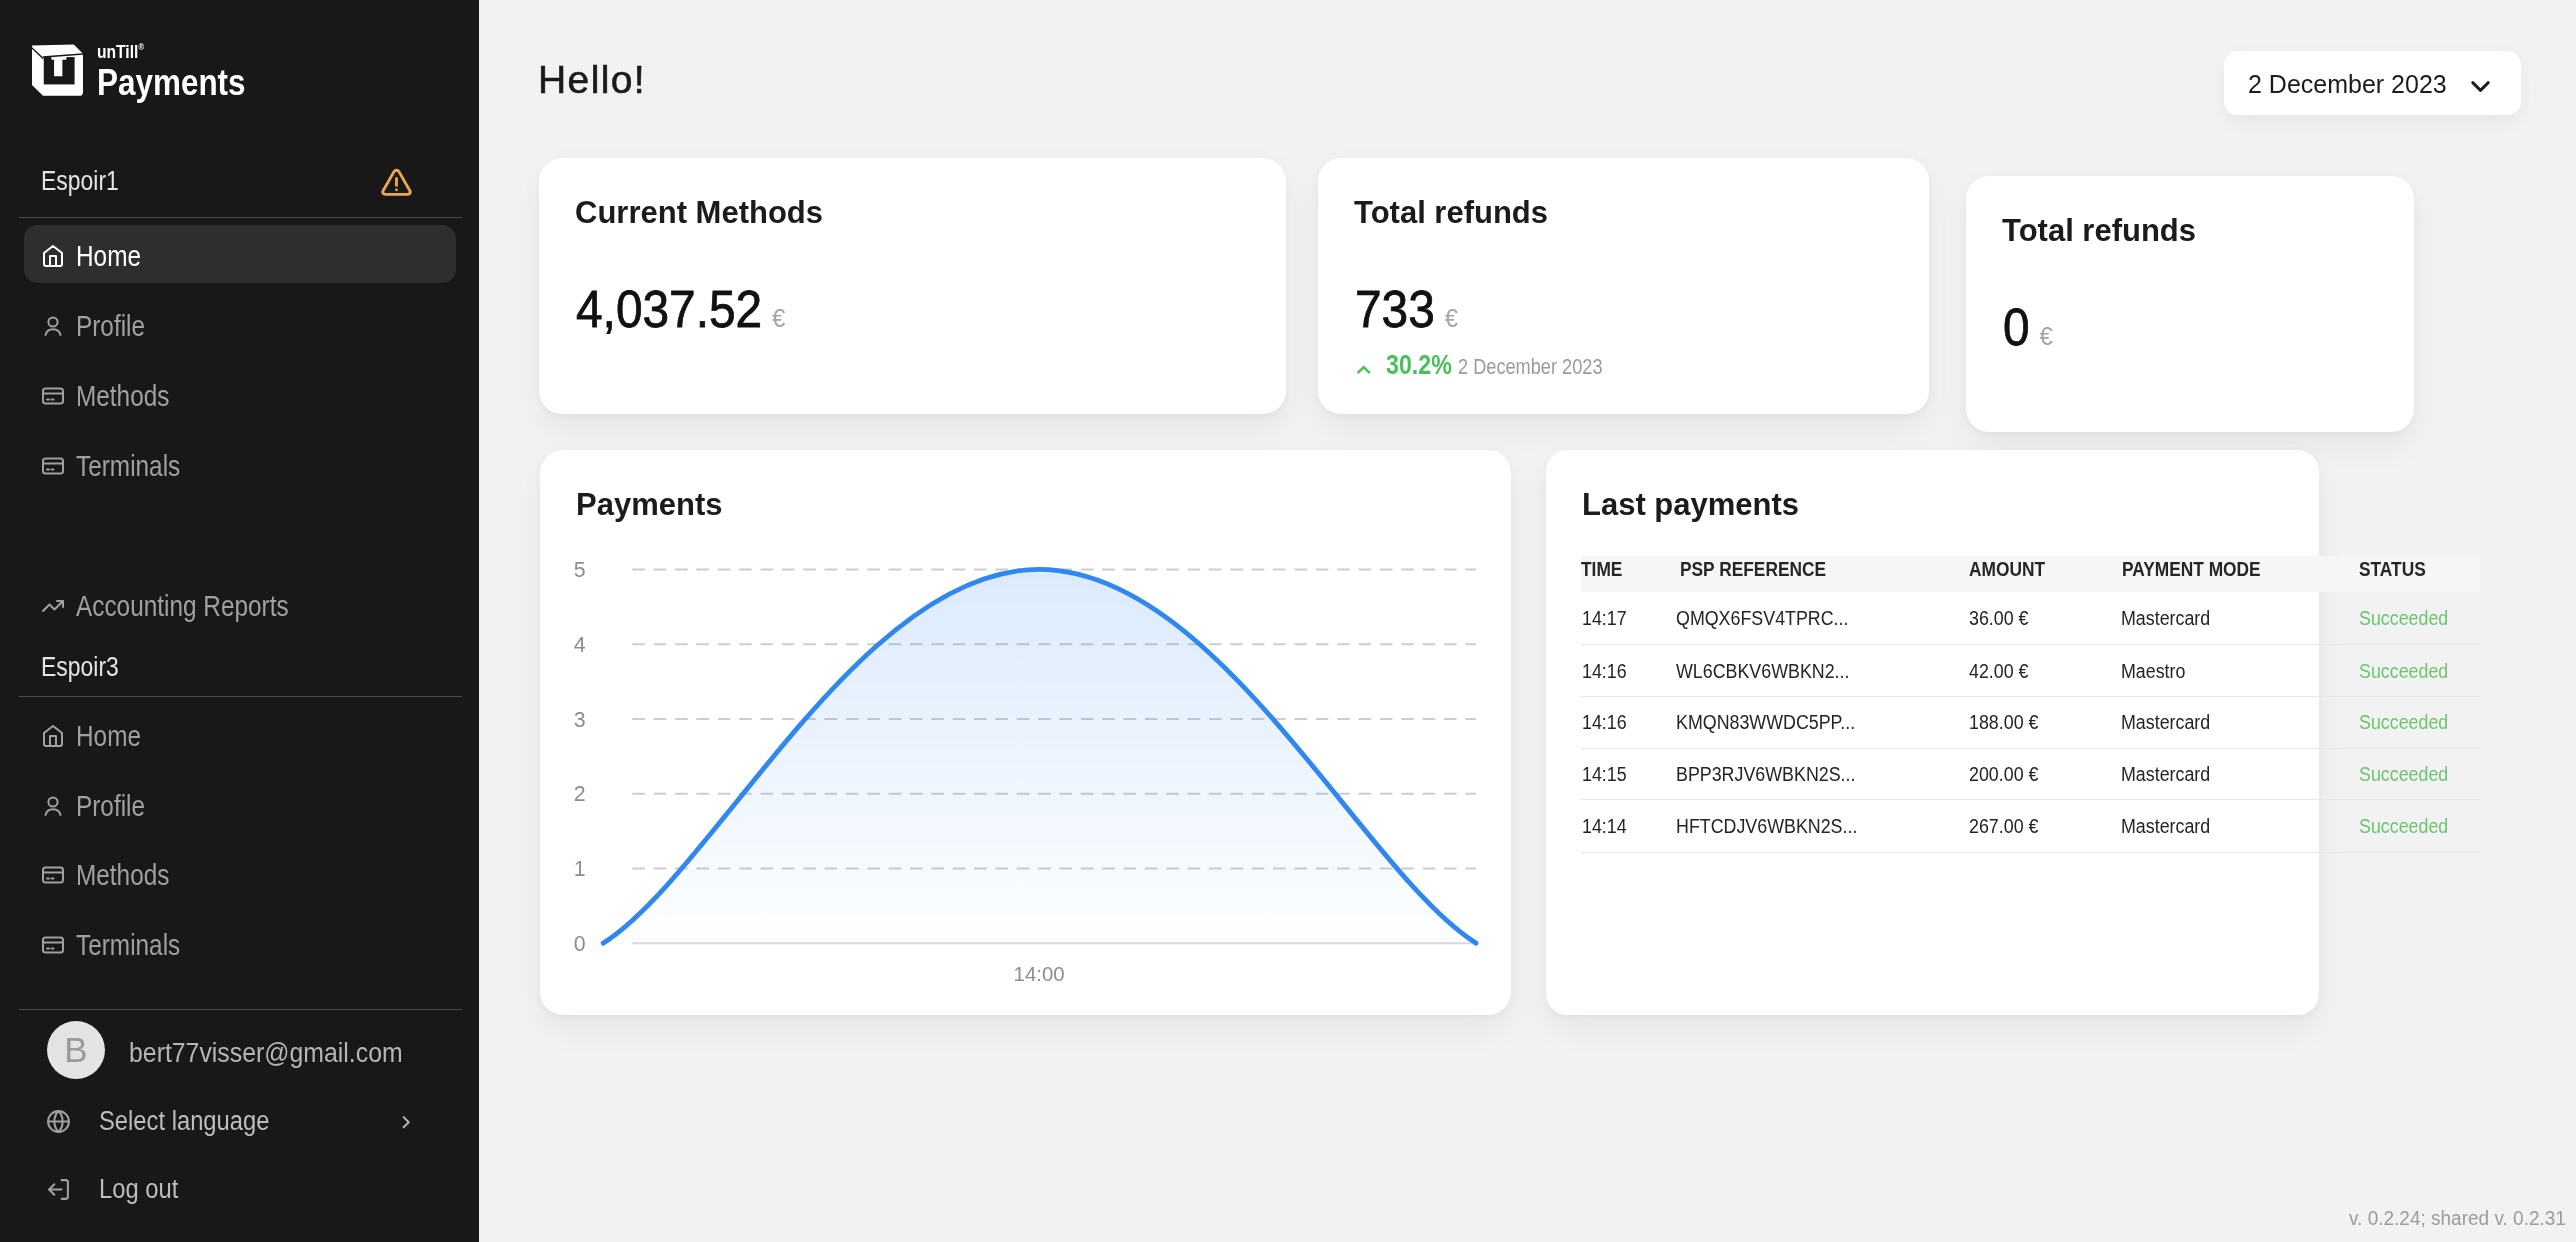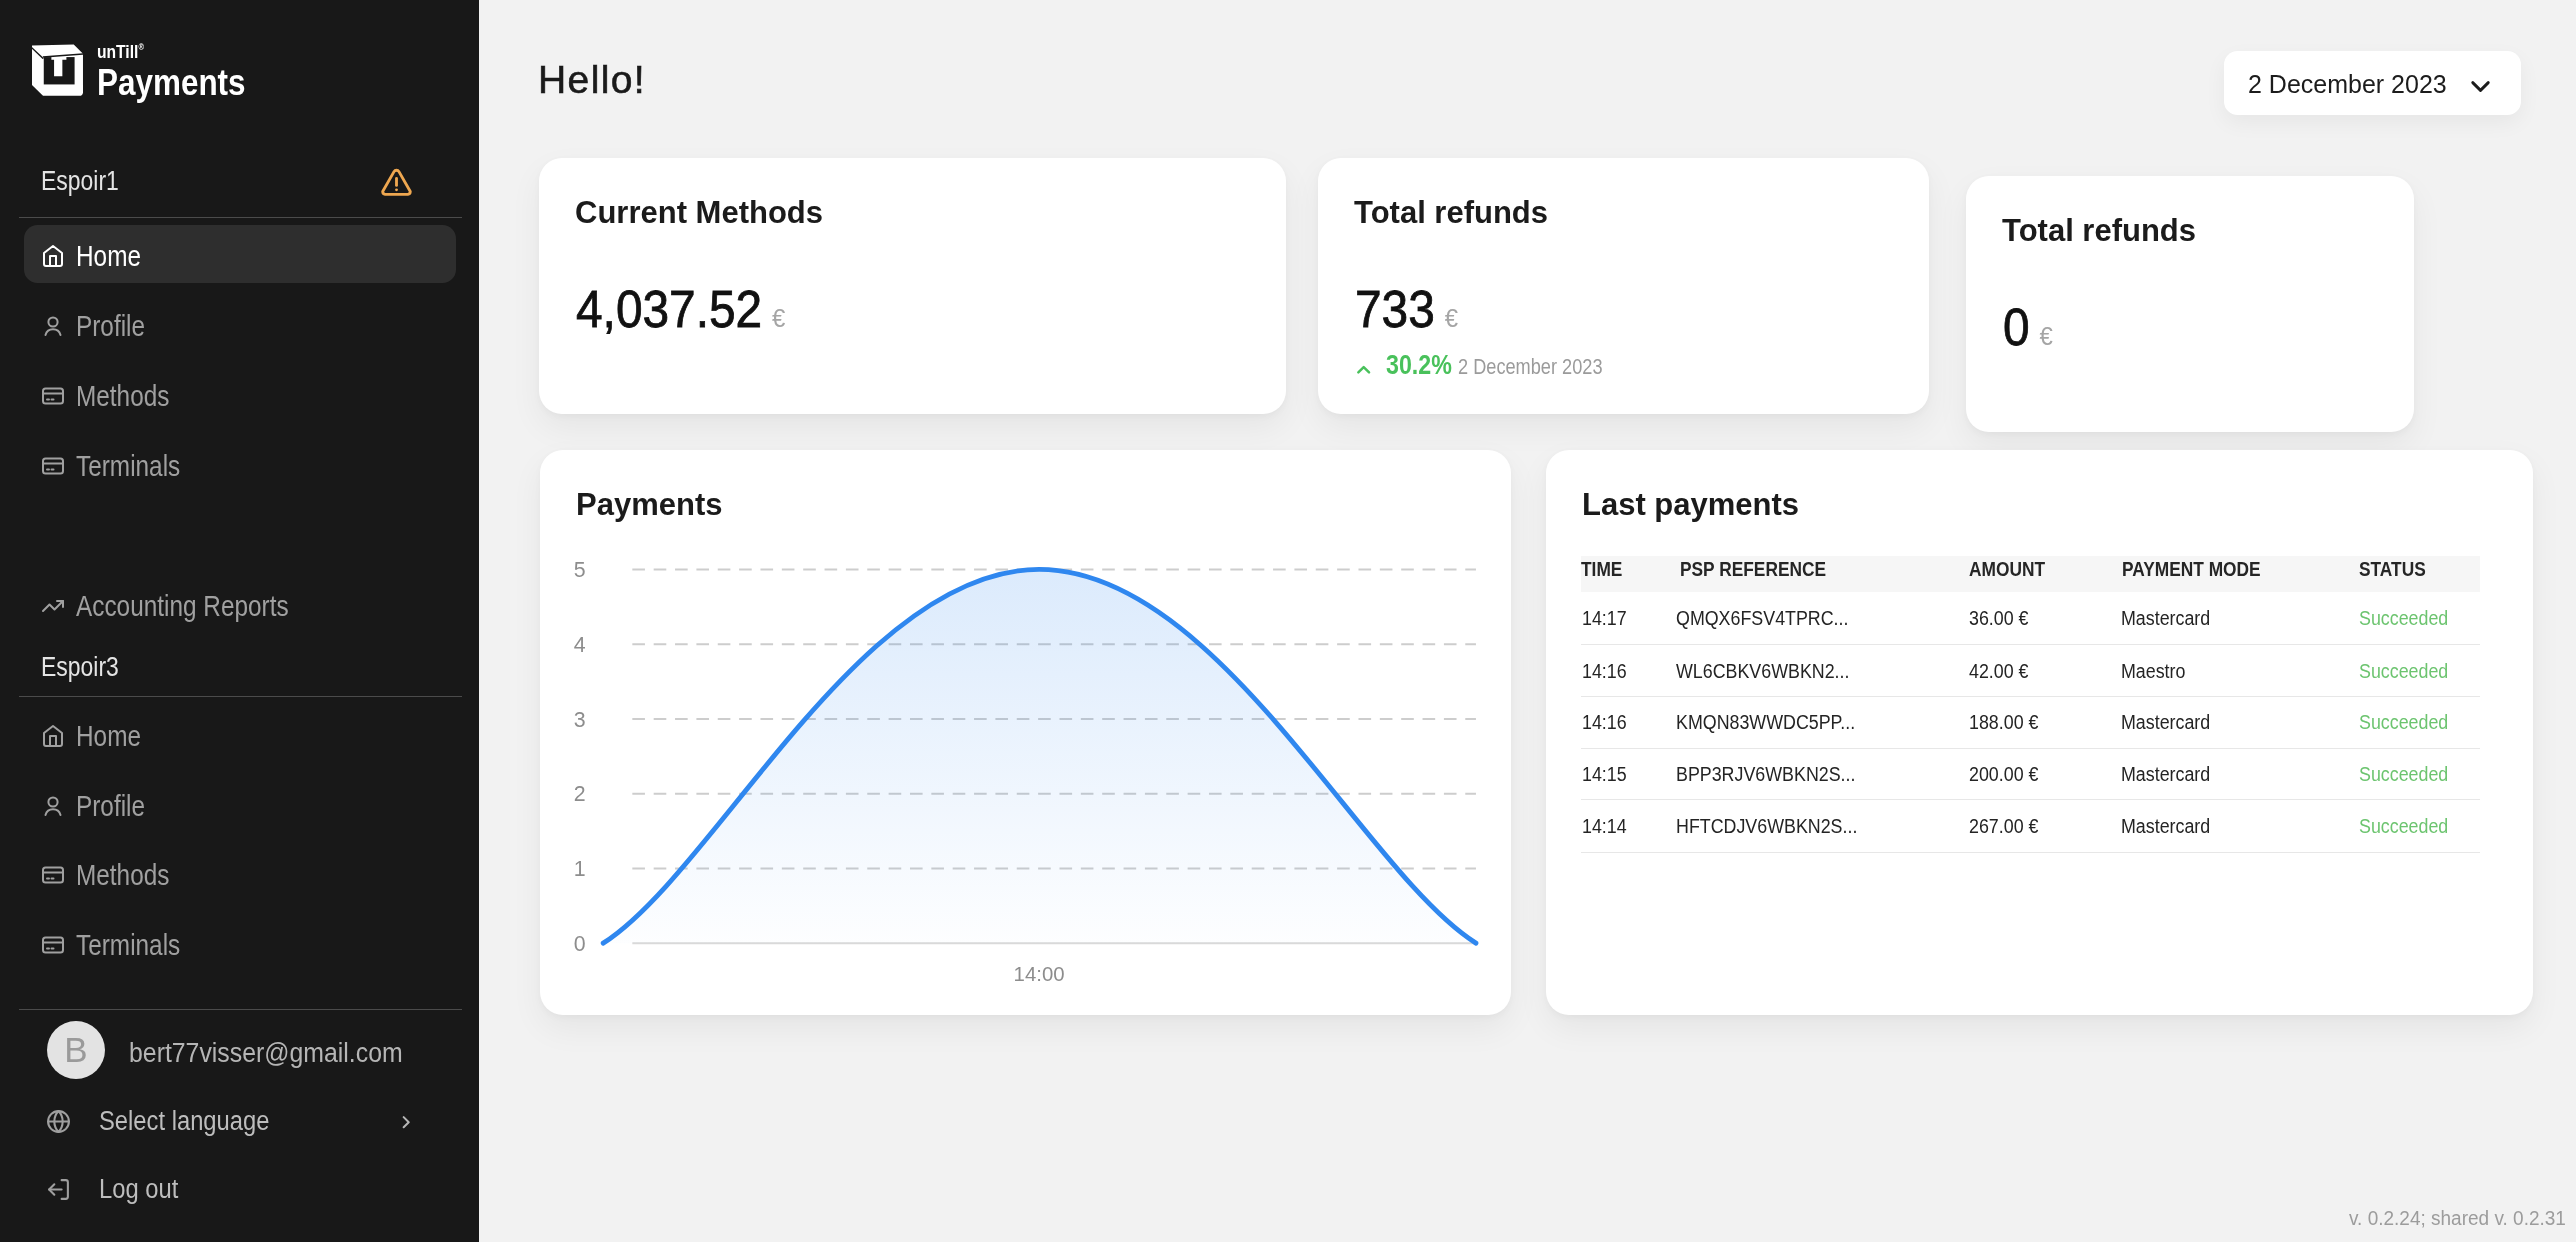--- a/index.html
+++ b/index.html
@@ -206,21 +206,21 @@
       <text x="47" y="208" text-anchor="end">4</text>
       <text x="47" y="285" text-anchor="end">3</text>
       <text x="47" y="362" text-anchor="end">2</text>
       <text x="47" y="439" text-anchor="end">1</text>
       <text x="47" y="516" text-anchor="end">0</text>
       <text x="514" y="547" text-anchor="middle" font-size="21">14:00</text>
     </g>
   </svg>
 </div>
 
-<div class="card" style="left:1546px;top:450px;width:987px;height:565px;">
+<div class="card" style="left:1546px;top:450px;width:773px;height:565px;border-radius:21px;">
   <div class="ctitle">Last payments</div>
   <div class="abs" style="left:35px;top:106px;width:899px;height:36px;background:#f6f6f6;"></div>
   <div class="th" style="left:35px;top:109px;">TIME</div>
   <div class="th" style="left:134px;top:109px;">PSP REFERENCE</div>
   <div class="th" style="left:423px;top:109px;">AMOUNT</div>
   <div class="th" style="left:576px;top:109px;">PAYMENT MODE</div>
   <div class="th" style="left:813px;top:109px;">STATUS</div>
 
   <div class="td" style="left:36px;top:159px;">14:17</div>
   <div class="td" style="left:130px;top:159px;">QMQX6FSV4TPRC...</div>

